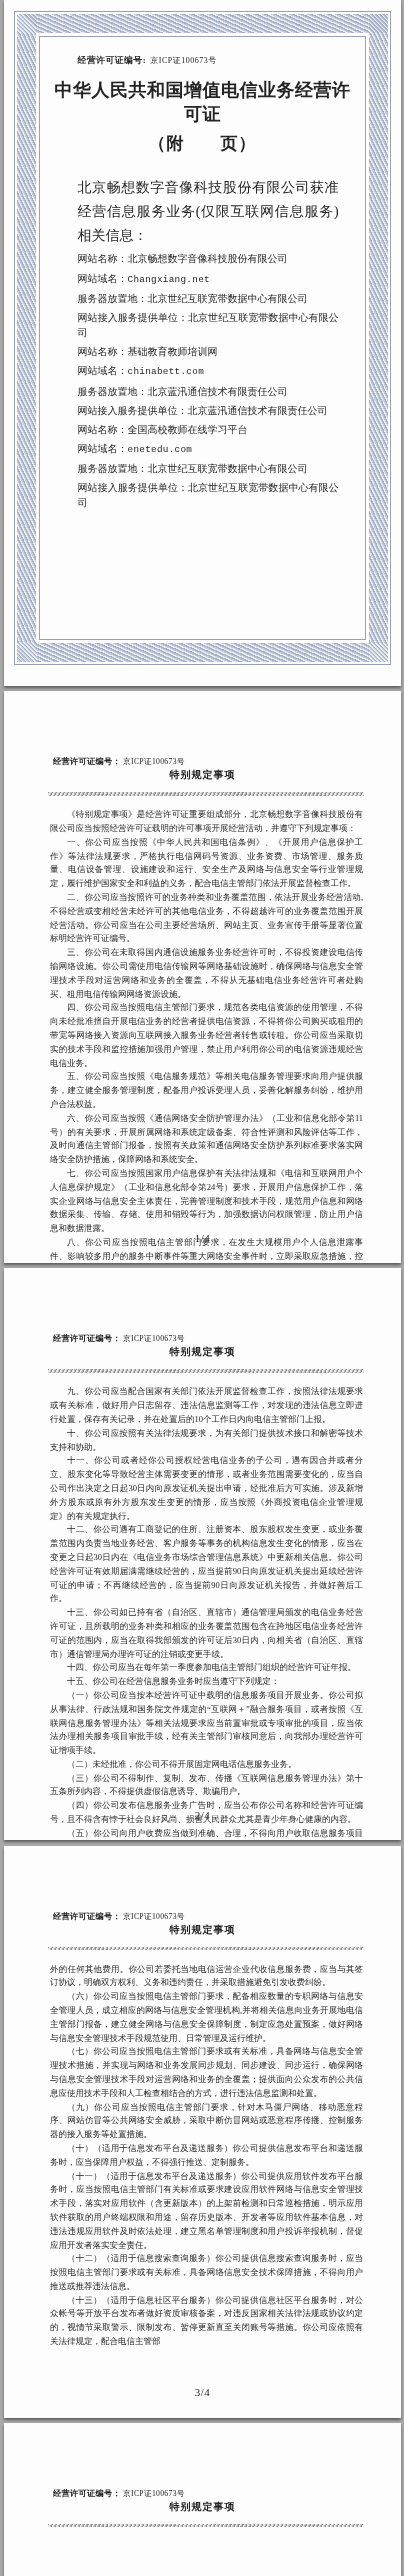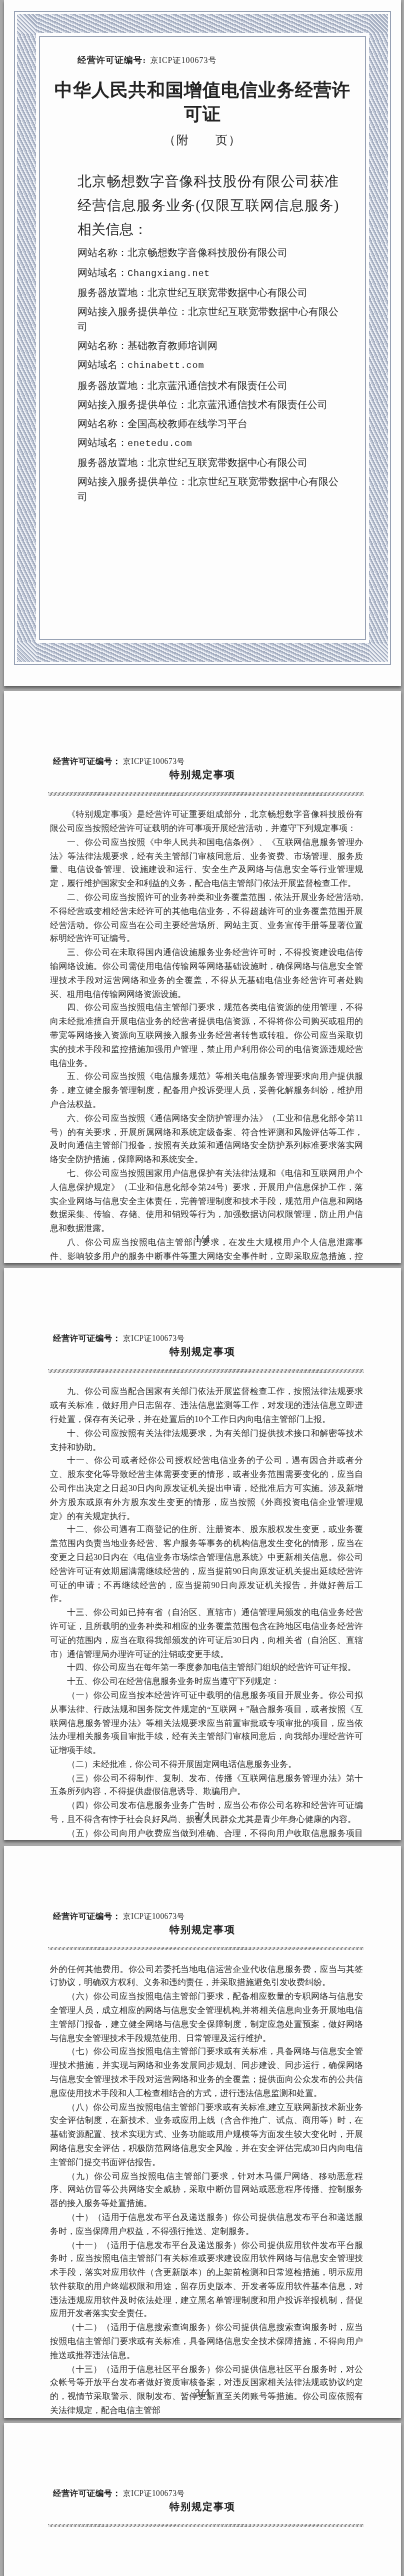--- a/index.html
+++ b/index.html
@@ -37,21 +37,21 @@
     padding:10.3px 7.2px 0 7.2px;
   }
   .cert-header { margin:7.2px 0 0 30px; white-space:nowrap; }
   .cert-header .lbl { font-size:8.8px; font-weight:bold; letter-spacing:0.5px; }
   .cert-header .num { font-size:8px; margin-left:2.1px; letter-spacing:0.5px; }
   .cert-title {
     text-align:center; font-size:18px; font-weight:bold;
     margin-top:11.3px; letter-spacing:0.5px;
   }
   .cert-subtitle {
-    text-align:center; font-size:12px; font-weight:normal;
+    text-align:center; font-size:17px; font-weight:bold;
     margin-top:6.2px; letter-spacing:1px;
   }
   .cert-block { margin-left:30px; width:261px; }
   .cert-intro { margin-top:20.6px; font-size:14px; line-height:24px; text-align:justify; }
   .cert-fields { margin-top:3.1px; }
   .field-row { font-size:10px; line-height:15.5px; margin-top:3.6px; text-align:justify; }
   .field-row .mono { font-family:"Liberation Mono","DejaVu Sans Mono",monospace; font-size:9.3px; letter-spacing:0.3px; }
 
   
   .sp-page { height:572px; }
@@ -115,21 +115,21 @@
   </div>
 
   <div class="page sp-page" id="page2">
     <div class="sp-header">
       <span class="lbl">经营许可证编号：</span><span class="num">京ICP证100673号</span>
     </div>
     <div class="sp-title">特别规定事项</div>
     <div class="wavy"></div>
     <div class="sp-body">
       <p>《特别规定事项》是经营许可证重要组成部分，北京畅想数字音像科技股份有限公司应当按照经营许可证载明的许可事项开展经营活动，并遵守下列规定事项：</p>
-      <p>一、你公司应当按照《中华人民共和国电信条例》、《互联网信息服务管理办法》等法律法规要求，经有关主管部门审核同意后、业务资费、市场管理、服务质量、电信设备管理、设施建设和运行、安全生产及网络与信息安全等行业管理规定，履行维护国家安全和利益的义务，配合电信主管部门依法开展监督检查工作。</p>
+      <p>一、你公司应当按照《中华人民共和国电信条例》、《开展用户信息保护工作》等法律法规要求，严格执行电信网码号资源、业务资费、市场管理、服务质量、电信设备管理、设施建设和运行、安全生产及网络与信息安全等行业管理规定，履行维护国家安全和利益的义务，配合电信主管部门依法开展监督检查工作。</p>
       <p>二、你公司应当按照许可的业务种类和业务覆盖范围，依法开展业务经营活动,不得经营或变相经营未经许可的其他电信业务，不得超越许可的业务覆盖范围开展经营活动。你公司应当在公司主要经营场所、网站主页、业务宣传手册等显著位置标明经营许可证编号。</p>
       <p>三、你公司在未取得国内通信设施服务业务经营许可时，不得投资建设电信传输网络设施。你公司需使用电信传输网等网络基础设施时，确保网络与信息安全管理技术手段对运营网络和业务的全覆盖，不得从无基础电信业务经营许可者处购买、租用电信传输网网络资源设施。</p>
       <p>四、你公司应当按照电信主管部门要求，规范各类电信资源的使用管理，不得向未经批准擅自开展电信业务的经营者提供电信资源，不得将你公司购买或租用的带宽等网络接入资源向互联网接入服务业务经营者转售或转租。你公司应当采取切实的技术手段和监控措施加强用户管理，禁止用户利用你公司的电信资源违规经营电信业务。</p>
       <p>五、你公司应当按照《电信服务规范》等相关电信服务管理要求向用户提供服务，建立健全服务管理制度，配备用户投诉受理人员，妥善化解服务纠纷，维护用户合法权益。</p>
       <p>六、你公司应当按照《通信网络安全防护管理办法》（工业和信息化部令第11号）的有关要求，开展所属网络和系统定级备案、符合性评测和风险评估等工作，及时向通信主管部门报备，按照有关政策和通信网络安全防护系列标准要求落实网络安全防护措施，保障网络和系统安全。</p>
       <p>七、你公司应当按照国家用户信息保护有关法律法规和《电信和互联网用户个人信息保护规定》（工业和信息化部令第24号）要求，开展用户信息保护工作，落实企业网络与信息安全主体责任，完善管理制度和技术手段，规范用户信息和网络数据采集、传输、存储、使用和销毁等行为，加强数据访问权限管理，防止用户信息和数据泄露。</p>
       <p>八、你公司应当按照电信主管部门要求，在发生大规模用户个人信息泄露事件、影响较多用户的服务中断事件等重大网络安全事件时，立即采取应急措施，控制影响范围，消除事件危害，并第一时间向电信主管部门报告，根据电信主管部门要求采取应急处置措施。</p>
     </div>
     <div class="sp-footer">1/4</div>
   </div>
@@ -160,21 +160,20 @@
   <div class="page sp-page" id="page4">
     <div class="sp-header">
       <span class="lbl">经营许可证编号：</span><span class="num">京ICP证100673号</span>
     </div>
     <div class="sp-title">特别规定事项</div>
     <div class="wavy"></div>
     <div class="sp-body">
       <p class="cont">外的任何其他费用。你公司若委托当地电信运营企业代收信息服务费，应当与其签订协议，明确双方权利、义务和违约责任，并采取措施避免引发收费纠纷。</p>
       <p>（六）你公司应当按照电信主管部门要求，配备相应数量的专职网络与信息安全管理人员，成立相应的网络与信息安全管理机构,并将相关信息向业务开展地电信主管部门报备，建立健全网络与信息安全保障制度，制定应急处置预案，做好网络与信息安全管理技术手段规范使用、日常管理及运行维护。</p>
       <p>（七）你公司应当按照电信主管部门要求或有关标准，具备网络与信息安全管理技术措施，并实现与网络和业务发展同步规划、同步建设、同步运行，确保网络与信息安全管理技术手段对运营网络和业务的全覆盖；提供面向公众发布的公共信息应使用技术手段和人工检查相结合的方式，进行违法信息监测和处置。</p>
-      <p>（八）你公司应当按照电信主管部门要求或有关标准,建立互联网新技术新业务安全评估制度，在新技术、业务或应用上线（含合作推广、试点、商用等）时，在基础资源配置、技术实现方式、业务功能或用户规模等方面发生较大变化时，开展网络信息安全评估，积极防范网络信息安全风险，并在安全评估完成30日内向电信主管部门提交书面评估报告。</p>
       <p>（九）你公司应当按照电信主管部门要求，针对木马僵尸网络、移动恶意程序、网站仿冒等公共网络安全威胁，采取中断仿冒网站或恶意程序传播、控制服务器的接入服务等处置措施。</p>
       <p>（十）（适用于信息发布平台及递送服务）你公司提供信息发布平台和递送服务时，应当保障用户权益，不得强行推送、定制服务。</p>
       <p>（十一）（适用于信息发布平台及递送服务）你公司提供应用软件发布平台服务时，应当按照电信主管部门有关标准或要求建设应用软件网络与信息安全管理技术手段，落实对应用软件（含更新版本）的上架前检测和日常巡检措施，明示应用软件获取的用户终端权限和用途，留存历史版本、开发者等应用软件基本信息，对违法违规应用软件及时依法处理，建立黑名单管理制度和用户投诉举报机制，督促应用开发者落实安全责任。</p>
       <p>（十二）（适用于信息搜索查询服务）你公司提供信息搜索查询服务时，应当按照电信主管部门要求或有关标准，具备网络信息安全技术保障措施，不得向用户推送或推荐违法信息。</p>
       <p>（十三）（适用于信息社区平台服务）你公司提供信息社区平台服务时，对公众帐号等开放平台发布者做好资质审核备案，对违反国家相关法律法规或协议约定的，视情节采取警示、限制发布、暂停更新直至关闭账号等措施。你公司应依照有关法律规定，配合电信主管部</p>
     </div>
     <div class="sp-footer">3/4</div>
   </div>
 
   <div class="page sp-page" id="page5">

